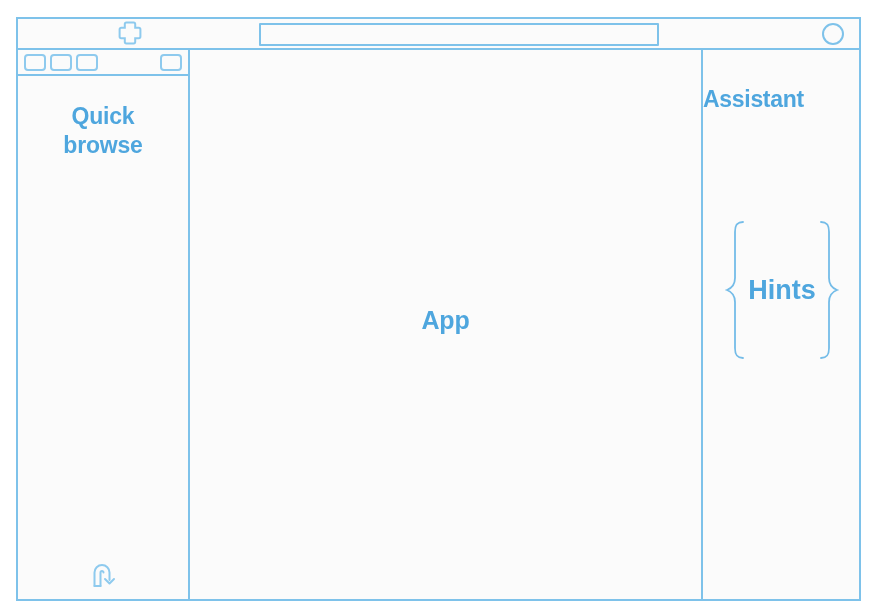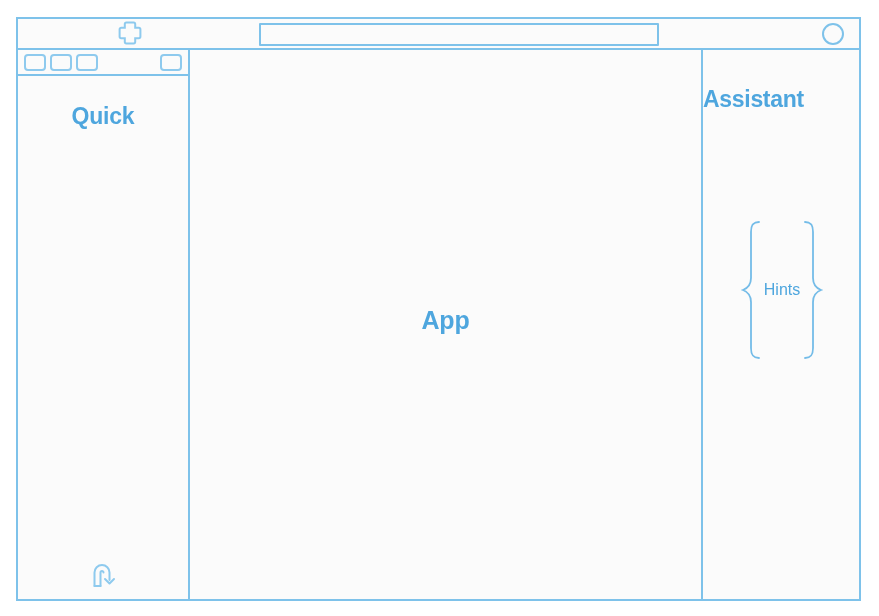--- a/index.html
+++ b/index.html
@@ -190,22 +190,22 @@
     align-items: center;
     justify-content: center;
   }
   .brace {
     flex: 0 0 auto;
     width: 22px;
     height: 140px;
   }
   #hints-label {
     color: #4ea6de;
-    font-size: 16px;
-    font-weight: normal;
+    font-size: 27px;
+    font-weight: bold;
     letter-spacing: 0px;
     padding: 0 2px;
   }
 </style>
 </head>
 <body>
 
 <div id="screen">
 
   <div id="window-frame">
@@ -239,20 +239,21 @@
           <div class="tool-chip"></div>
           <div class="tool-chip"></div>
           <div class="tool-chip"></div>
           <div class="spacer"></div>
           <div class="tool-chip"></div>
         </div>
 
         <div id="sidebar-content">
           <div id="quick-browse-label">
             <div>Quick</div>
+            <div>browse</div>
           </div>
 
           <div id="return-button">
             <svg width="34" height="30" viewBox="0 0 34 30" aria-hidden="true">
               <path d="M6.5 27 V13.5 a7.5 7.5 0 0 1 15 0 V21" fill="none" stroke="#8ecaee" stroke-width="2" stroke-linecap="round"></path>
               <path d="M12.5 27 V13.5 a1.5 1.5 0 0 1 3 0" fill="none" stroke="#8ecaee" stroke-width="2" stroke-linecap="round"></path>
               <path d="M6.5 27 H12.5" fill="none" stroke="#8ecaee" stroke-width="2" stroke-linecap="round"></path>
               <path d="M17 20 L21.5 24.5 L26 20" fill="none" stroke="#8ecaee" stroke-width="2" stroke-linecap="round" stroke-linejoin="round"></path>
             </svg>
           </div>

